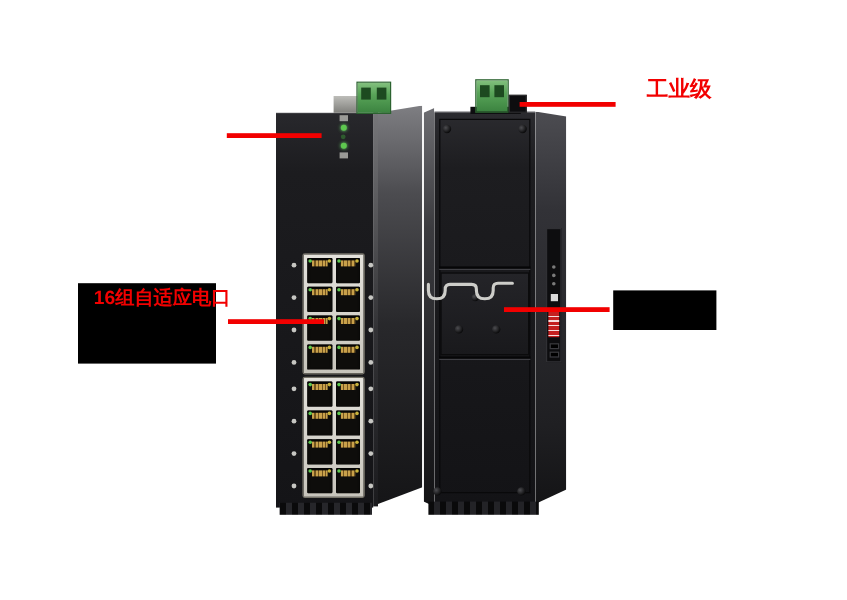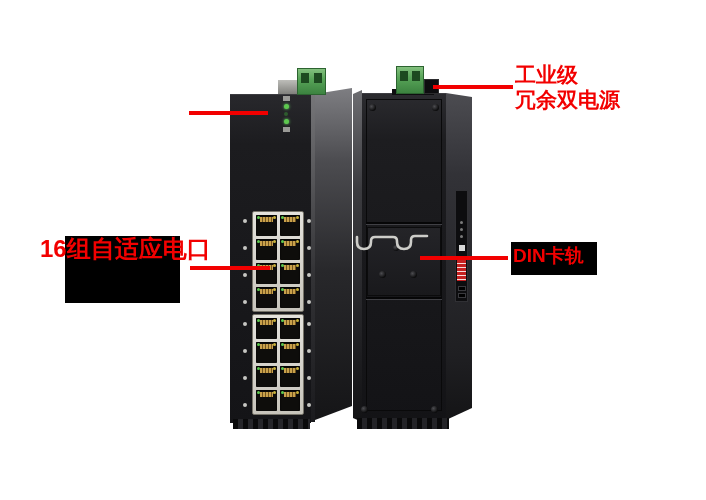--- a/index.html
+++ b/index.html
@@ -75,22 +75,22 @@
   .rd-term{left:396px;top:66px;width:28px;height:28px;}
   .rd-clamp{left:424px;top:79px;width:15px;height:15px;background:#0d0d0f;border:1px solid #2c2c2e;box-sizing:border-box;}
   .rd-base{left:392px;top:89px;width:42px;height:6px;background:#0e0e10;}
 
   
   .cline{height:4px;background:var(--callout_red);z-index:6;}
   .lbl{color:var(--callout_red);font-weight:bold;z-index:7;white-space:nowrap;}
   .lbl-box{background:var(--label_bg);z-index:5;}
   #lbl-status{left:97px;top:100px;background:var(--label_bg);padding:3px 4px;font-size:19px;line-height:21px;}
   #box-ports{left:65px;top:236px;width:115px;height:67px;}
-  #txt-ports{left:40px;top:238px;width:152px;text-align:right;font-size:24px;line-height:22px;}
-  #txt-power{left:515px;top:62px;font-size:21px;line-height:25px;}
+  #txt-ports{left:40px;top:238px;width:152px;text-align:right;font-size:16px;line-height:22px;}
+  #txt-power{left:539px;top:62px;font-size:18px;line-height:25px;}
   #box-din{left:511px;top:242px;width:86px;height:33px;}
   #txt-din{left:513px;top:245px;font-size:19px;line-height:21px;}
   #line-status{left:189px;top:111px;width:79px;}
   #line-ports{left:190px;top:266px;width:80px;}
   #line-power{left:433px;top:85px;width:80px;}
   #line-din{left:420px;top:256px;width:88px;}
 </style>
 </head>
 <body>
 
@@ -265,21 +265,19 @@
   <div class="abs cline" id="line-din"></div>
 
 
   <div class="abs lbl-box" id="box-ports"></div>
   <div class="abs lbl" id="txt-ports">
     <div>16组自适应电口</div>
   </div>
 
   <div class="abs lbl" id="txt-power">
     <div>工业级</div>
-    <div>冗余双电源</div>
   </div>
 
   <div class="abs lbl-box" id="box-din"></div>
   <div class="abs lbl" id="txt-din">
-    <div>DIN卡轨</div>
   </div>
 
 </div>
 
 </body></html>

